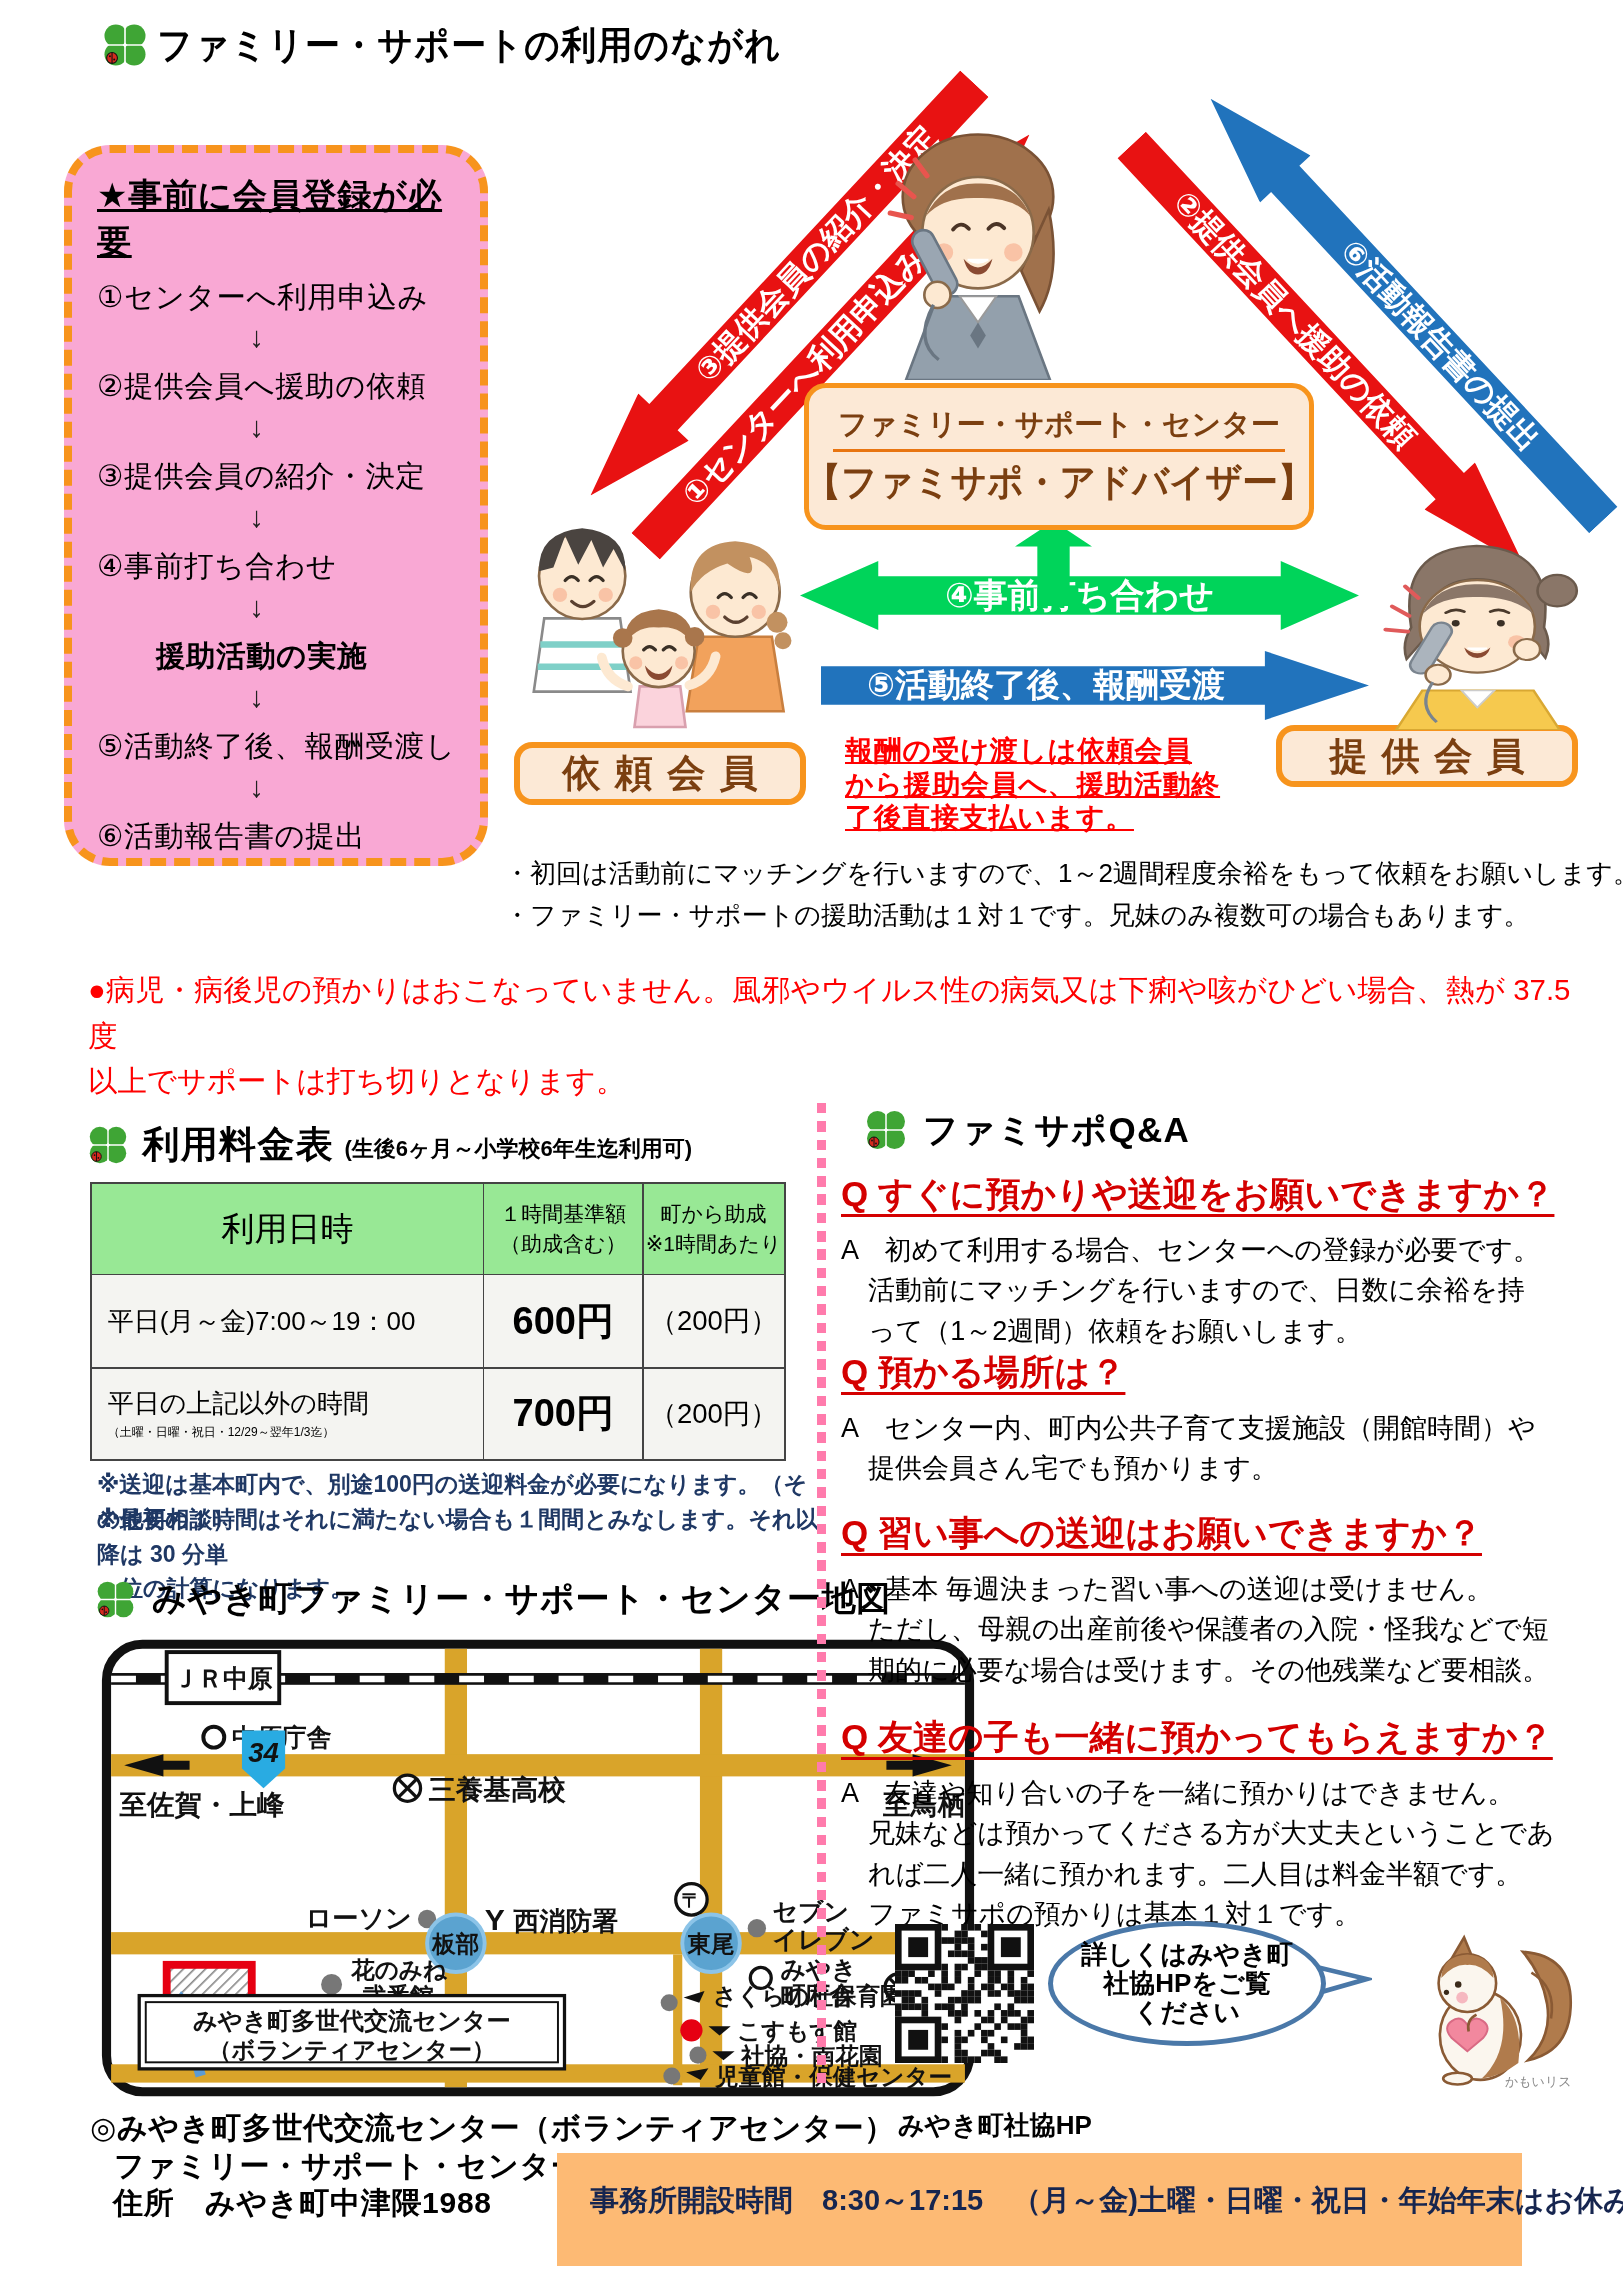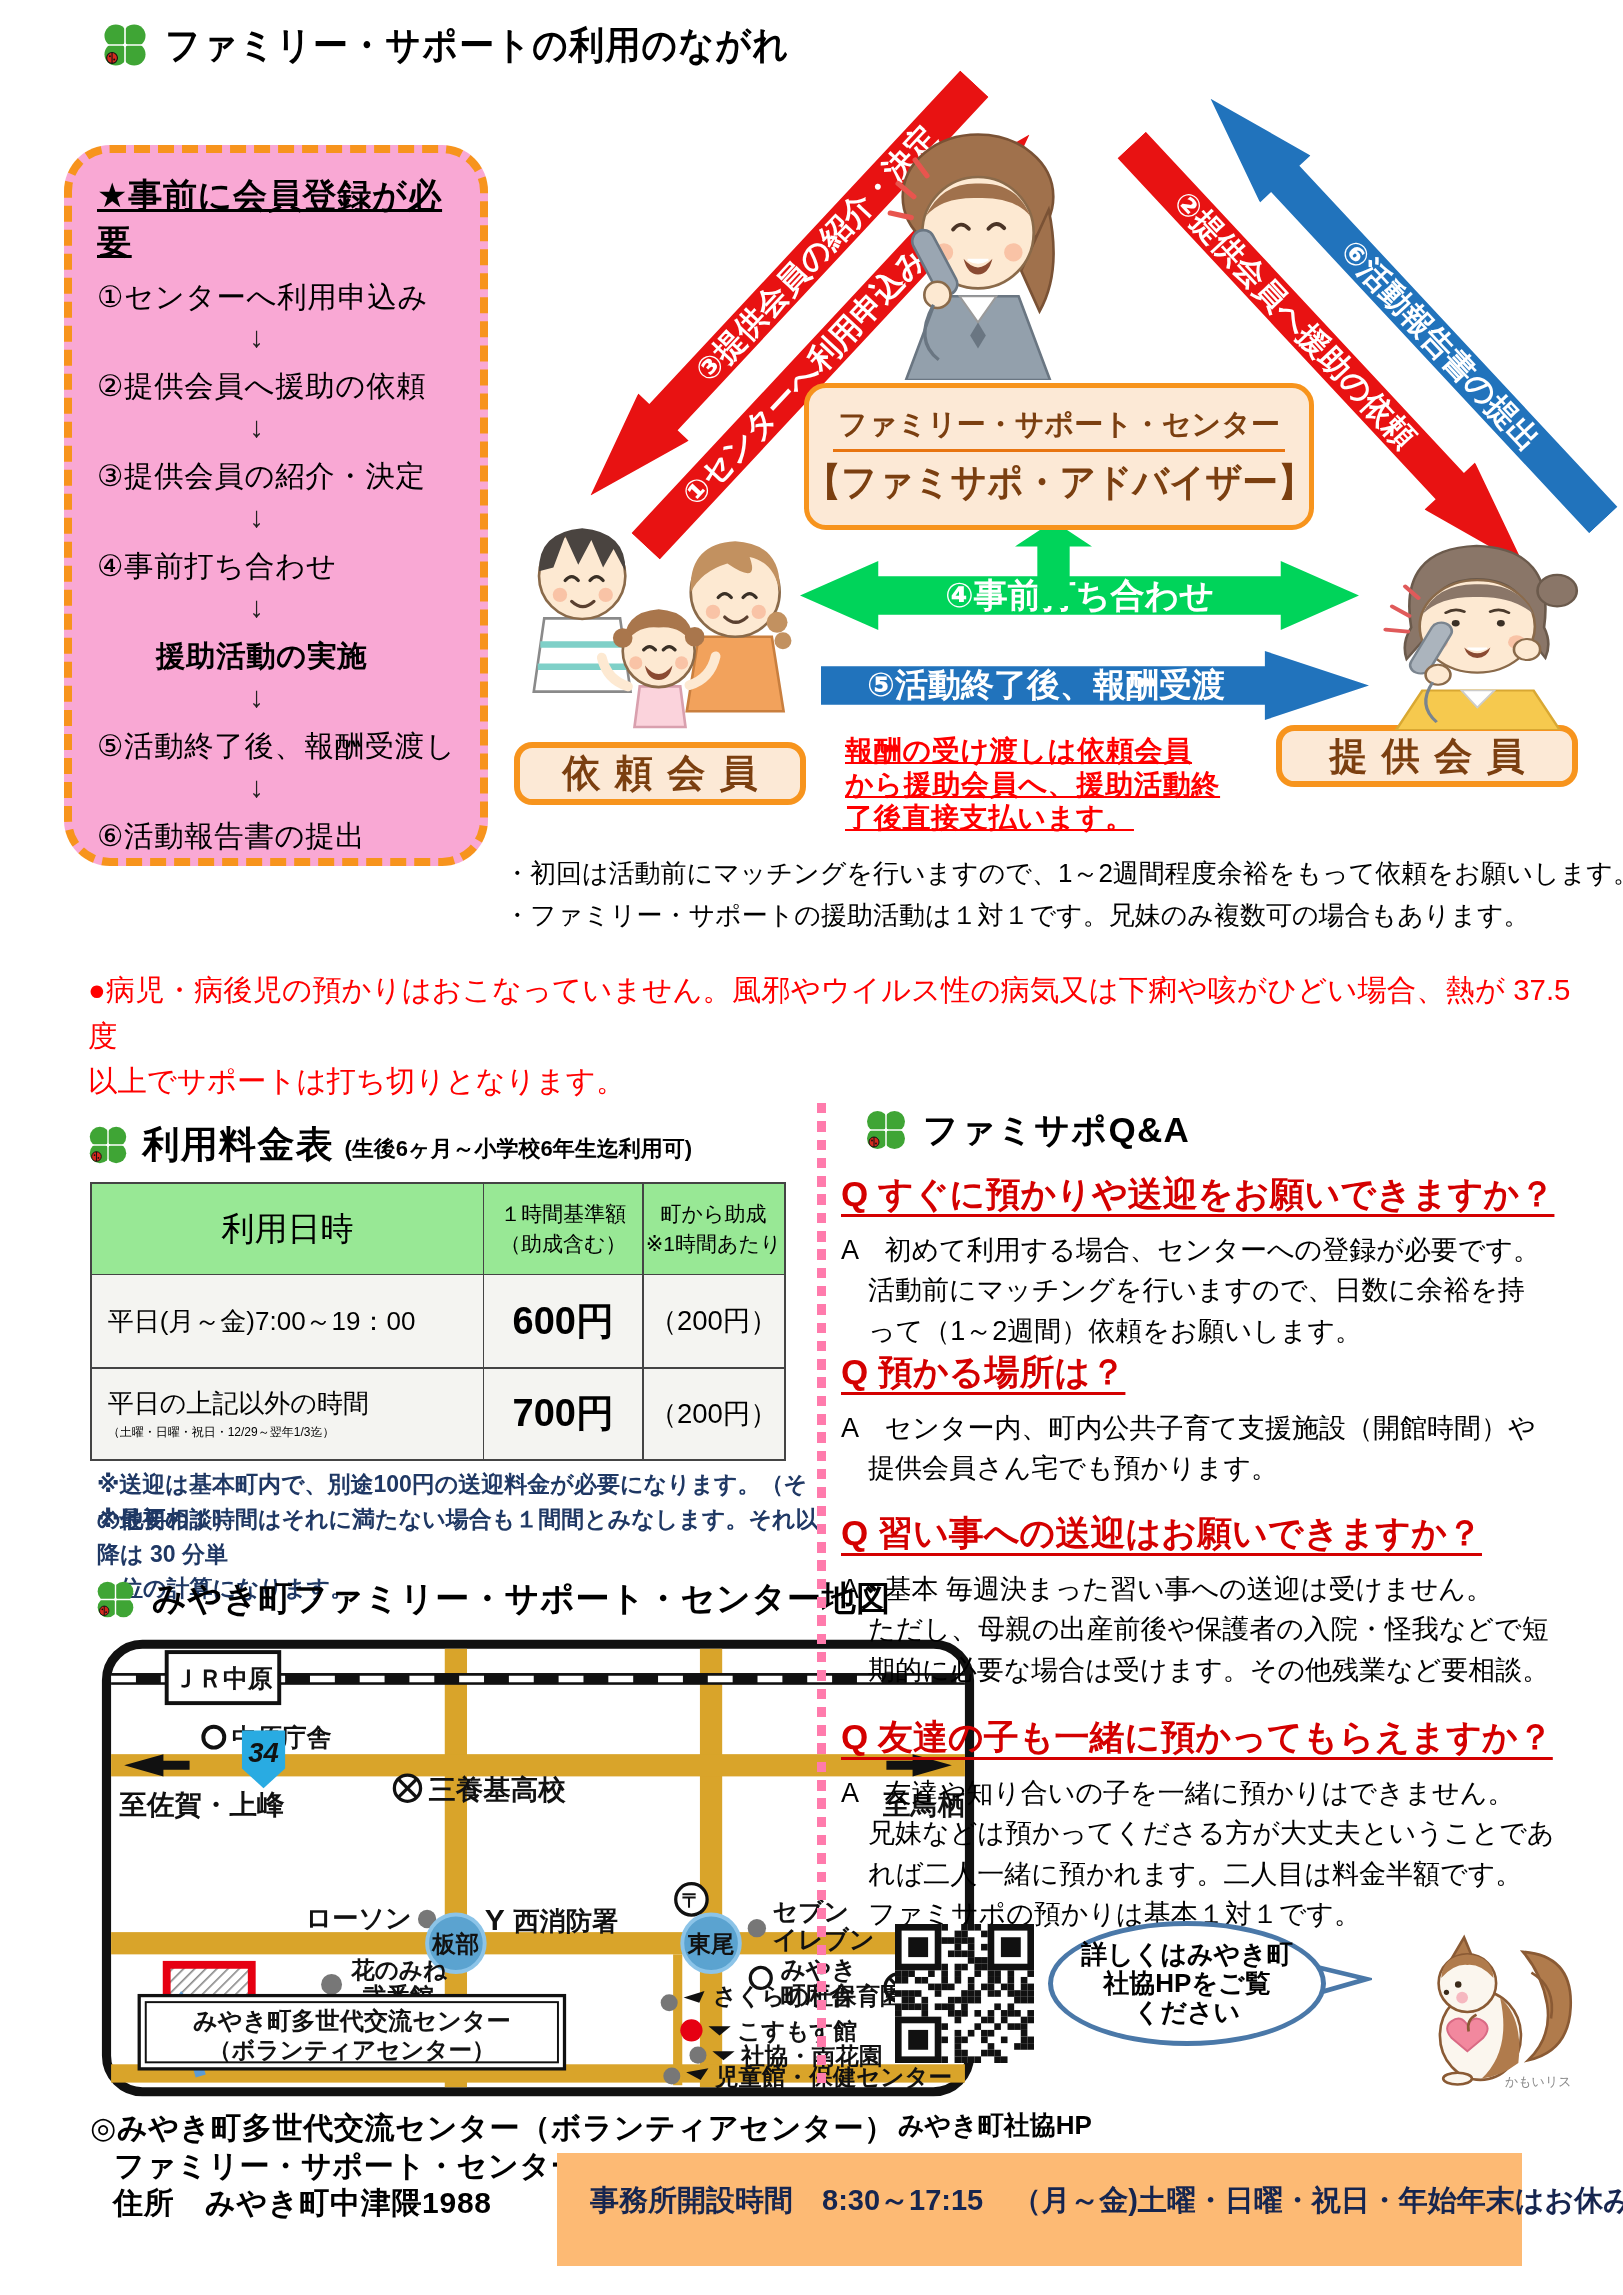--- a/index.html
+++ b/index.html
@@ -1,21 +1,21 @@
 <!DOCTYPE html>
 <html style="font-size:10.5px"><head>
 <meta charset="utf-8">
 <style>
   html,body{margin:0;padding:0;background:#fff;}
   #page{position:relative;width:1623px;height:2295px;background:#fff;overflow:hidden;
         font-family:"Liberation Sans","DejaVu Sans",sans-serif;color:#000;}
   .abs{position:absolute;}
 
   
-  .title-row{left:98px;top:18.3px;display:flex;align-items:center;gap:13px;}
+  .title-row{left:98px;top:18.3px;display:flex;align-items:center;gap:5px;}
   .page-title{font-size:38px;font-weight:bold;letter-spacing:1.3px;transform:scaleX(.92);transform-origin:left center;white-space:nowrap;}
 
   
   .reg-box{left:64px;top:145px;width:424px;height:721px;background:#f9a8d4;
            border:8.5px dashed #F7941D;border-radius:46px;box-sizing:border-box;padding:19.6px 25px;}
   .reg-title{font-size:34px;font-weight:bold;text-decoration:underline;text-decoration-thickness:3.3px;letter-spacing:0.7px;}
   .reg-step{font-size:29.4px;margin-top:13px;letter-spacing:0.7px;white-space:nowrap;}
   .reg-step.center{font-weight:bold;padding-left:59px;}
   .reg-arrow{font-size:29px;margin-top:3.9px;text-align:center;color:#222;padding-right:39px;}
 

